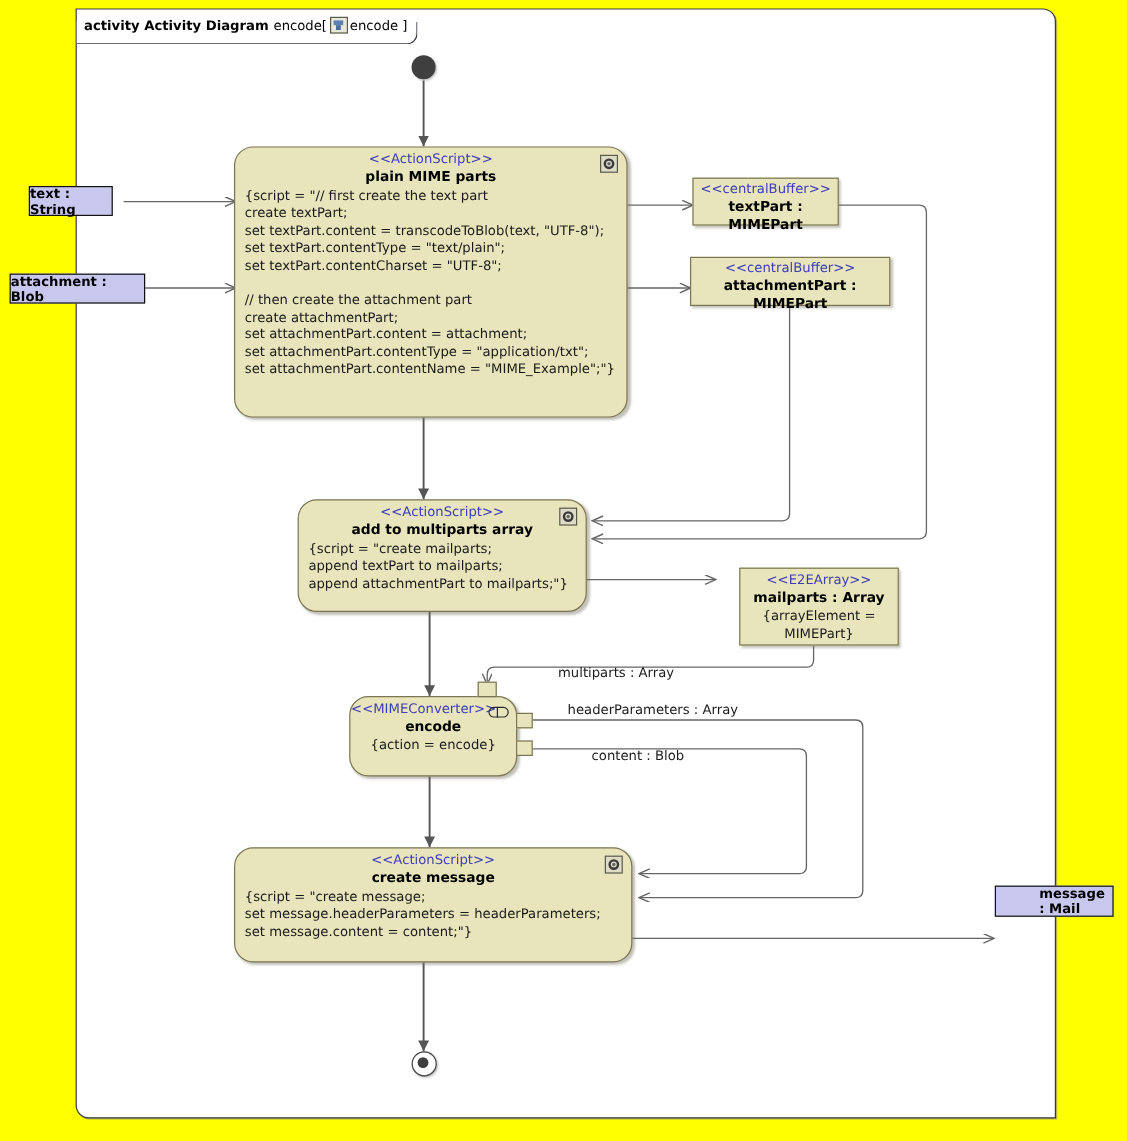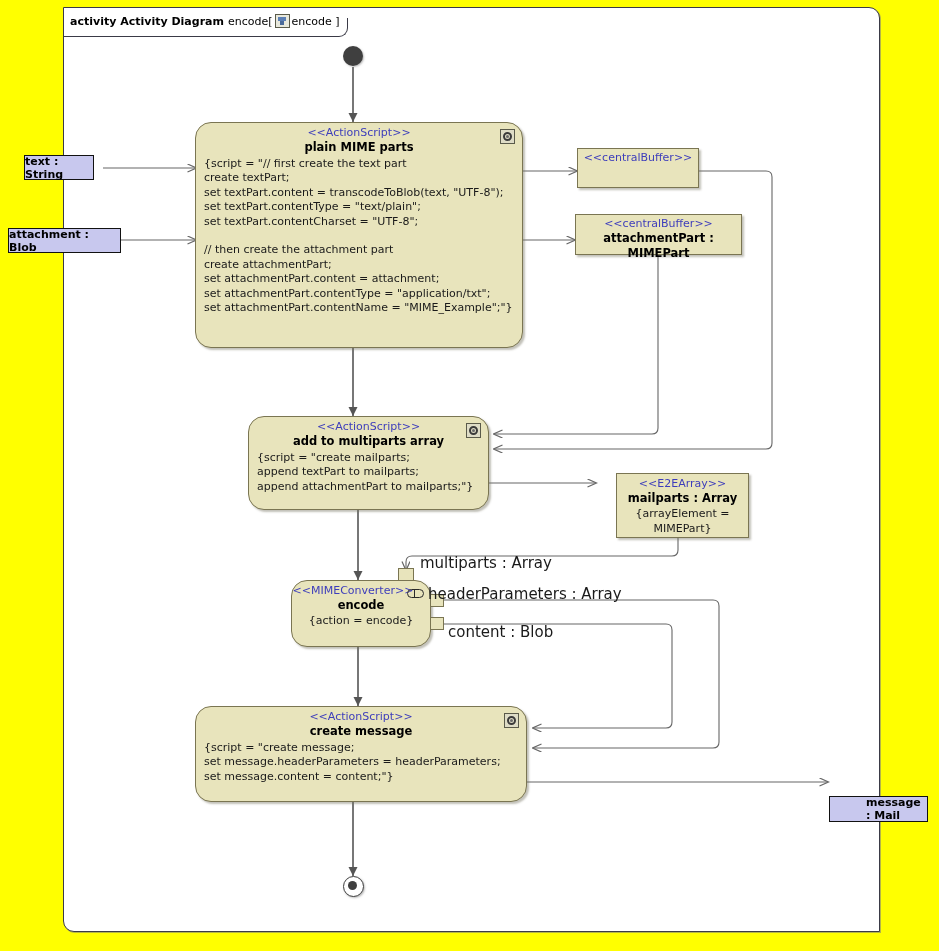--- a/index.html
+++ b/index.html
@@ -182,24 +182,25 @@
   
   .pin {
     position: absolute;
     background: #e8e4bc;
     border: 1px solid #7a7552;
     box-sizing: border-box;
     z-index: 4;
   }
   .pin-label {
     position: absolute;
-    font-size: 15px;
+    font-size: 11px;
     color: #1a1a1a;
     white-space: nowrap;
     z-index: 4;
+    margin-left: 45px;
   }
 
   
   .initial-node {
     position: absolute;
     width: 20px; height: 20px;
     border-radius: 50%;
     background: #3f3f3f;
     z-index: 4;
     box-shadow: 1px 1px 2px rgba(120,120,120,0.5);
@@ -310,20 +311,21 @@
 
   <div class="param-node" style="left:24px; top:155px; width:70px; height:25px;">
     <span>text : String</span>
   </div>
   <div class="param-node" style="left:8px; top:228px; width:113px; height:25px;">
     <span>attachment : Blob</span>
   </div>
 
   <div class="node" style="left:577px; top:148px; width:122px; height:40px;">
     <div class="stereo" style="margin-top:2px;">&lt;&lt;centralBuffer&gt;&gt;</div>
+    <div class="nodename">textPart : MIMEPart</div>
   </div>
   <div class="node" style="left:575px; top:214px; width:167px; height:41px;">
     <div class="stereo" style="margin-top:2px;">&lt;&lt;centralBuffer&gt;&gt;</div>
     <div class="nodename">attachmentPart : MIMEPart</div>
   </div>
 
   <div class="node action-node" style="left:248px; top:416px; width:241px; height:94px;">
     <div class="gear-icon"></div>
     <div class="stereo">&lt;&lt;ActionScript&gt;&gt;</div>
     <div class="nodename">add to multiparts array</div>
@@ -356,19 +358,19 @@
 
   <div class="node action-node" style="left:195px; top:706px; width:332px; height:96px;">
     <div class="gear-icon"></div>
     <div class="stereo">&lt;&lt;ActionScript&gt;&gt;</div>
     <div class="nodename">create message</div>
     <div class="script">{script = "create message;
 set message.headerParameters = headerParameters;
 set message.content = content;"}</div>
   </div>
 
-  <div class="param-node" style="left:829px; top:796px; width:99px; height:26px;padding-left:36px;">
+  <div class="param-node" style="left:829px; top:738px; width:99px; height:26px;padding-left:36px;">
     <span>message : Mail</span>
   </div>
 
   <div class="final-node" style="left:343px; top:876px;"></div>
 
 </div>
 
 </body></html>

